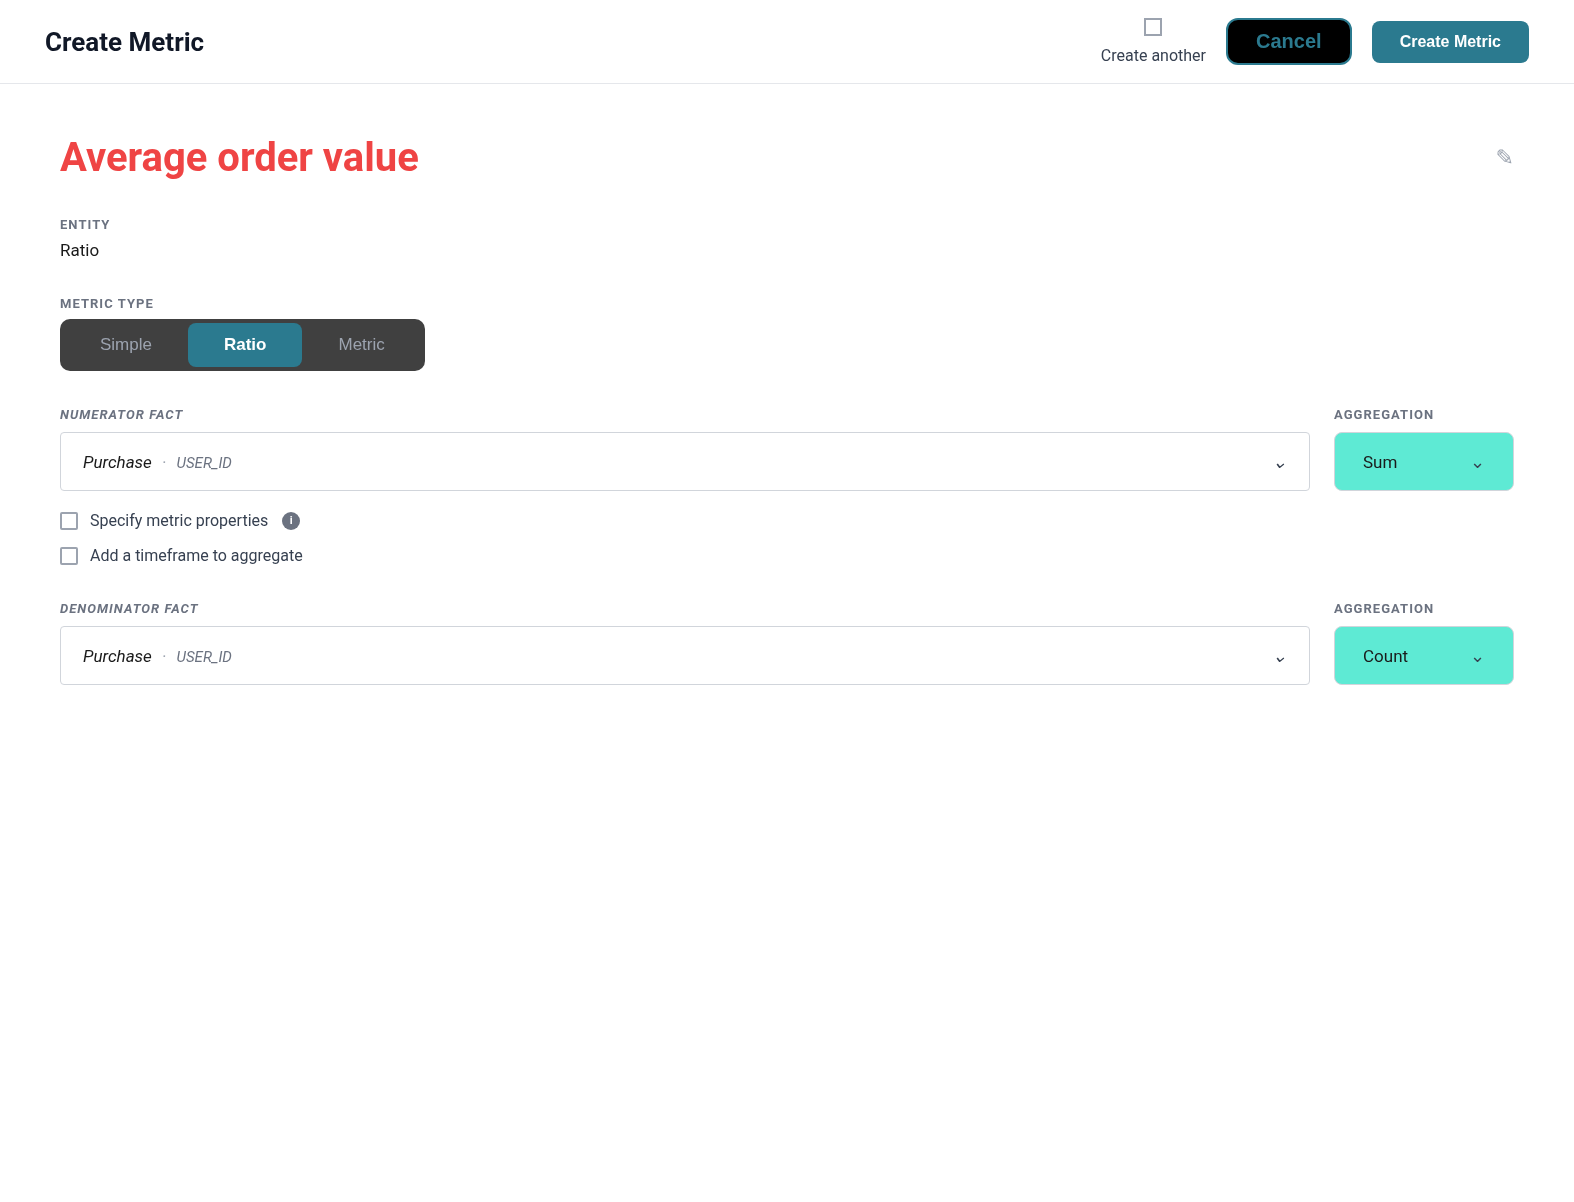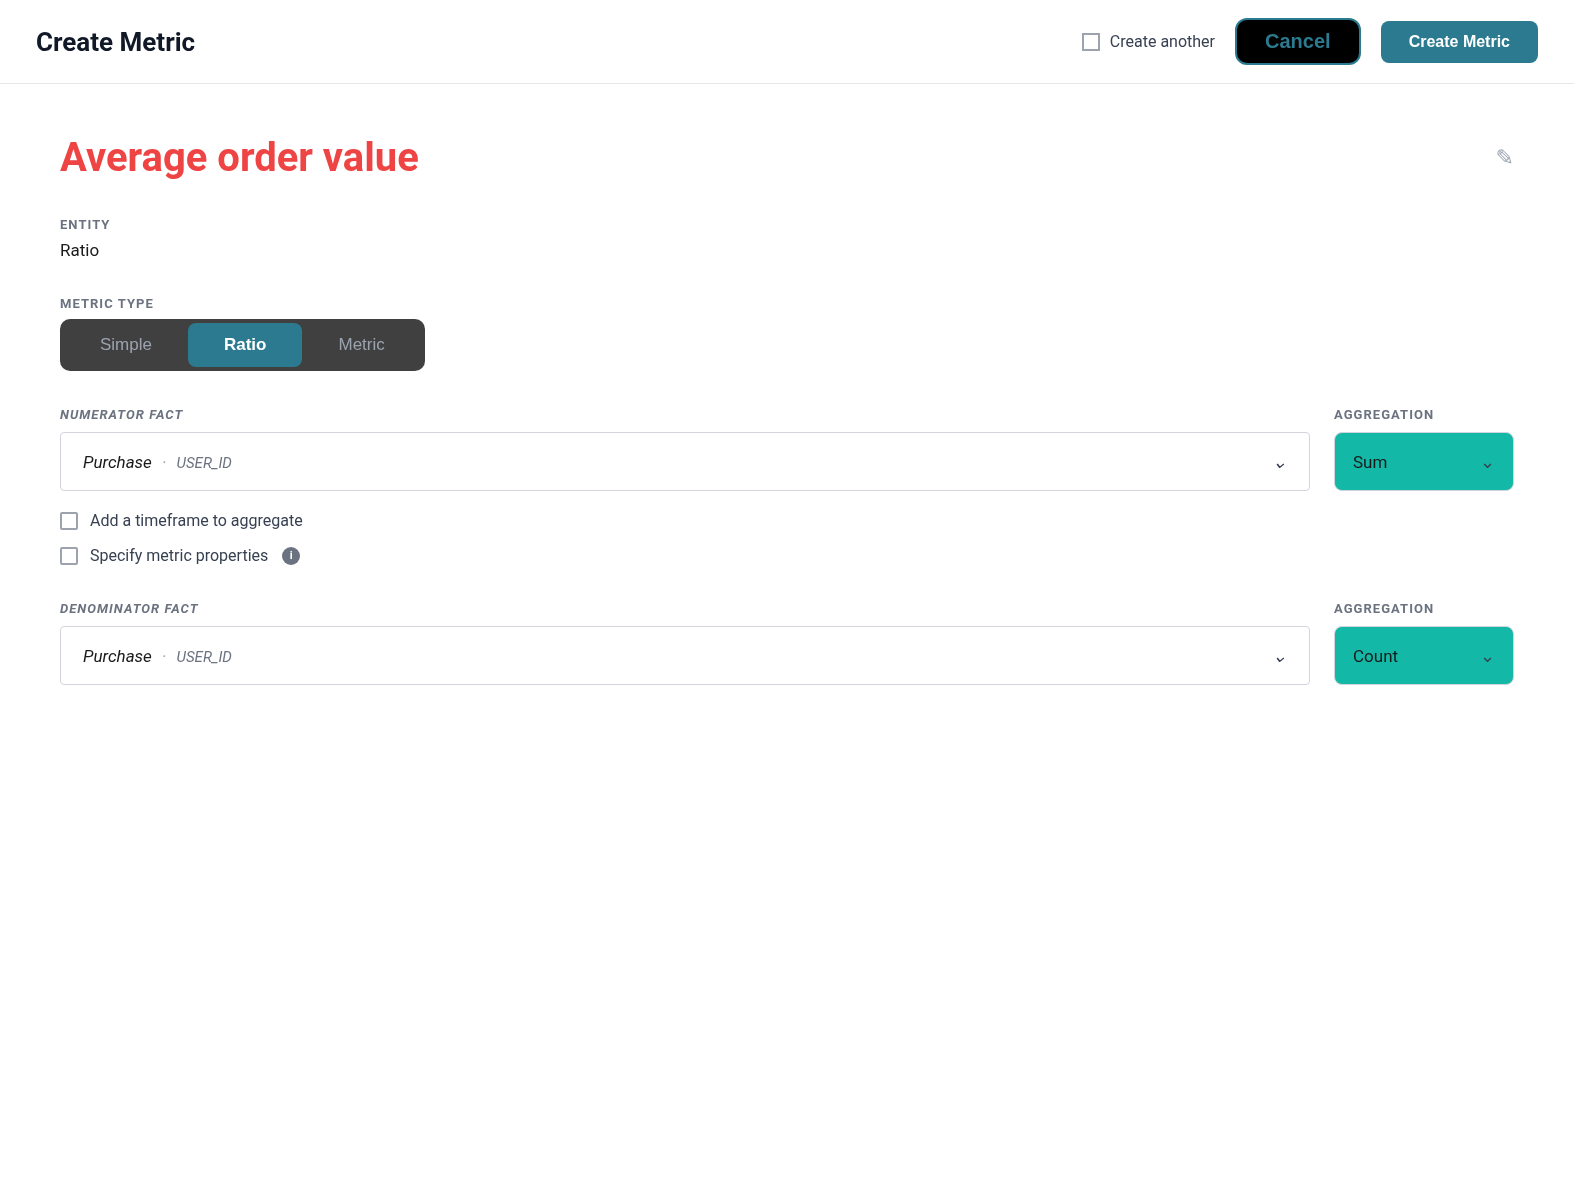--- a/index.html
+++ b/index.html
@@ -14,41 +14,42 @@
       color: #1a1a1a;
       width: 1574px;
       min-height: 1202px;
     }
 
     
     .header {
       display: flex;
       align-items: center;
       justify-content: space-between;
-      padding: 18px 36px;
+      padding: 18px 45px;
       border-bottom: 1px solid #e5e7eb;
       background: #ffffff;
     }
 
     .header-title {
       font-size: 26px;
       font-weight: 700;
       color: #111827;
     }
 
     .header-actions {
       display: flex;
       align-items: center;
       gap: 20px;
     }
 
     .create-another-wrapper {
       display: flex;
       align-items: center;
       gap: 10px;
+      flex-direction: column;
     }
 
     .checkbox {
       width: 18px;
       height: 18px;
       border: 2px solid #9ca3af;
       background: #ffffff;
       display: inline-block;
       cursor: pointer;
       flex-shrink: 0;
@@ -209,22 +210,22 @@
     .aggregation-wrapper {
       width: 180px;
     }
 
     .aggregation-dropdown {
       display: flex;
       align-items: center;
       justify-content: space-between;
       border: 1.5px solid #d1d5db;
       border-radius: 8px;
-      padding: 18px 18px;
-      background: #14b8a6;
+      padding: 18px 28px;
+      background: #5eead4;
       cursor: pointer;
       gap: 24px;
     }
 
     .aggregation-text {
       font-size: 17px;
       color: #1a1a1a;
     }
 
     
@@ -322,26 +323,26 @@
       <div class="aggregation-dropdown">
         <span class="aggregation-text">Sum</span>
         <span class="chevron">⌄</span>
       </div>
     </div>
   </div>
 
   <div class="checkbox-section">
     <div class="checkbox-item">
       <div class="checkbox-small"></div>
-      <span class="checkbox-label">Add a timeframe to aggregate</span>
+      <span class="checkbox-label">Specify metric properties</span>
+      <span class="info-icon">i</span>
     </div>
     <div class="checkbox-item">
       <div class="checkbox-small"></div>
-      <span class="checkbox-label">Specify metric properties</span>
-      <span class="info-icon">i</span>
+      <span class="checkbox-label">Add a timeframe to aggregate</span>
     </div>
   </div>
 
   <div class="fact-row">
     <div class="fact-dropdown-wrapper">
       <div class="fact-label">DENOMINATOR FACT</div>
       <div class="fact-dropdown">
         <span class="fact-dropdown-text">
           <span>Purchase</span><span class="dot"> · </span><span class="user-id">USER_ID</span>
         </span>

